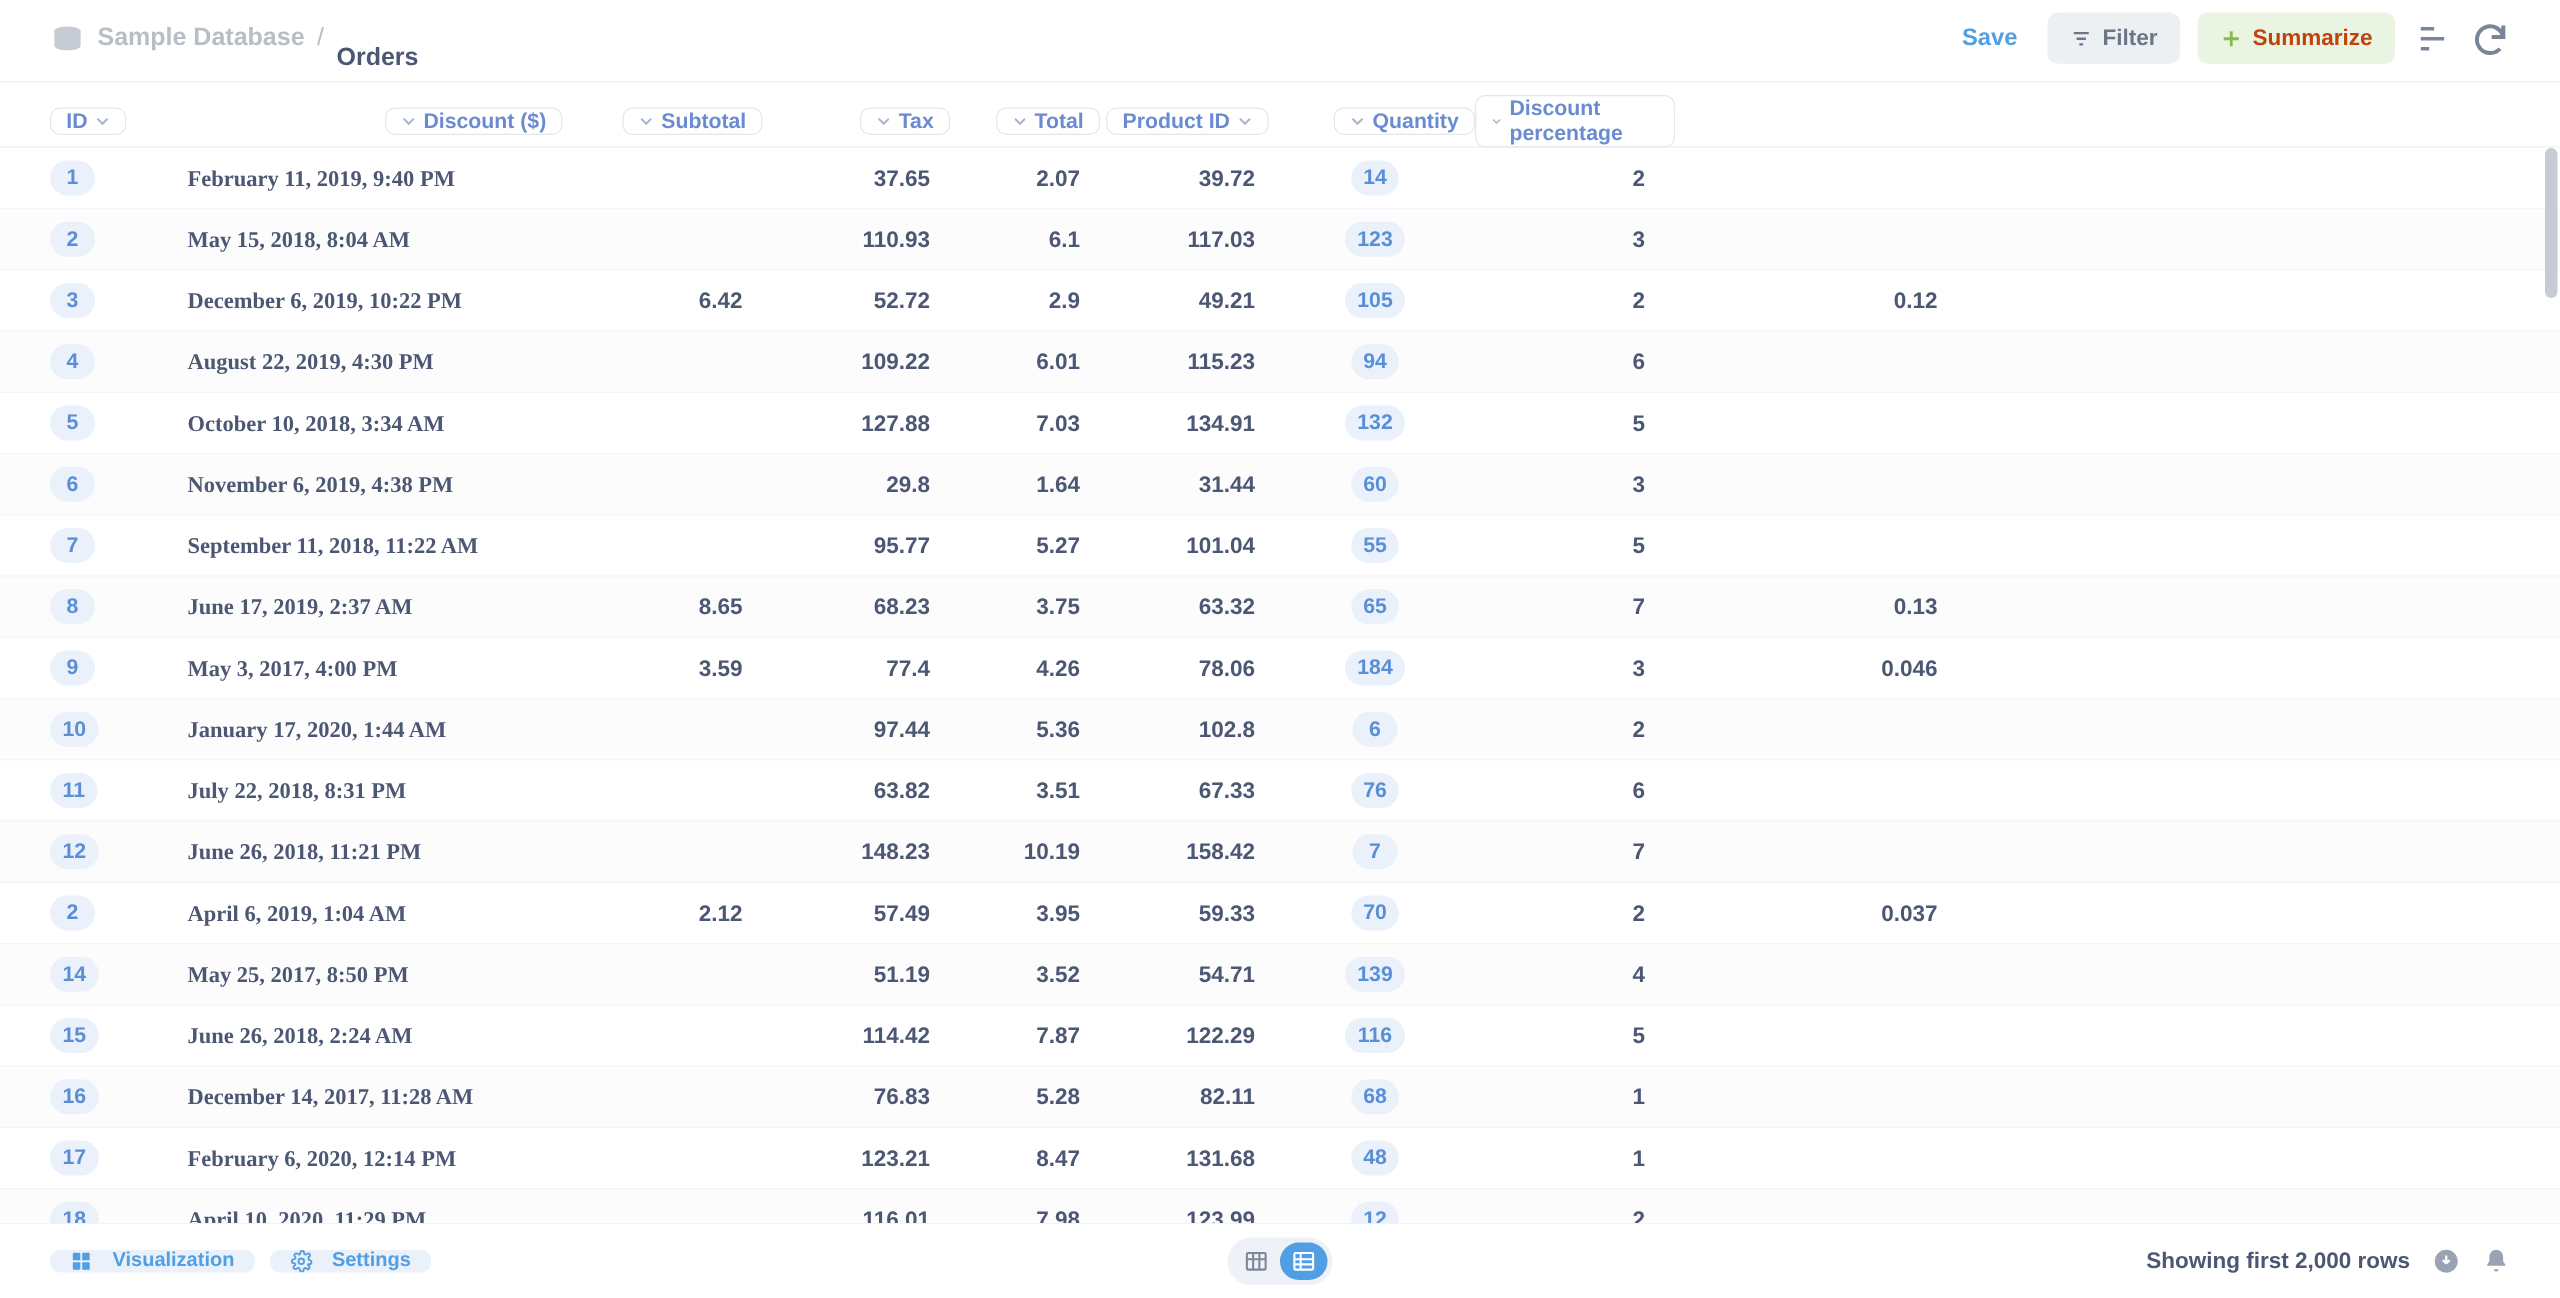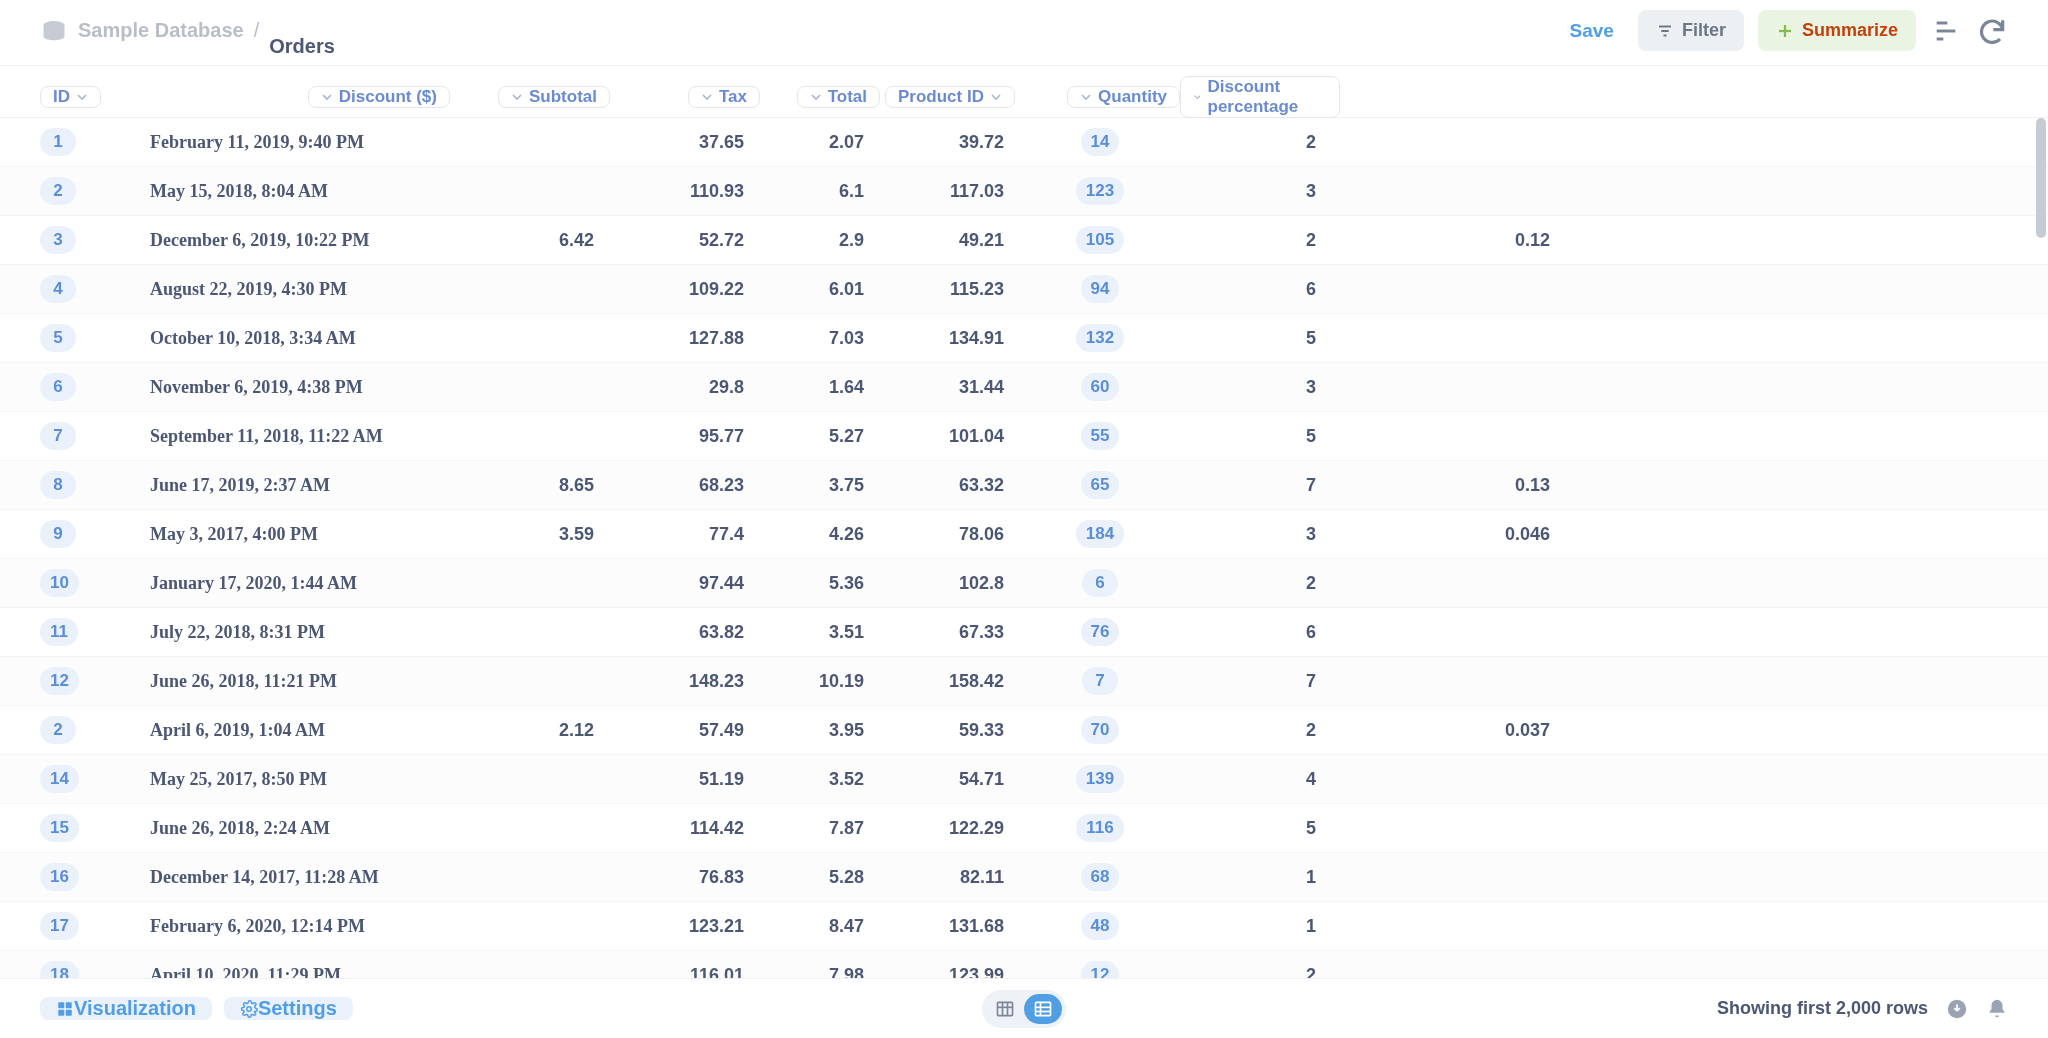--- a/index.html
+++ b/index.html
@@ -34,21 +34,21 @@
   .cell-pid { text-align: center; }
   .cell-qty { text-align: right; padding-right: 24px; font-weight: 600; }
   .cell-disc { text-align: right; padding-right: 20px; font-weight: 600; }
 
   
   .scroll-ind { position: absolute; right: 2px; top: 0; width: 10px; height: 120px; background: #c7ccd4; border-radius: 5px; }
 
   
   .footer { position: absolute; bottom: 0; left: 0; right: 0; height: 60px; display: flex; align-items: center; justify-content: space-between; padding: 0 40px; background: #fff; border-top: 1px solid #f0f0f0; }
   .footer-left { display: flex; gap: 12px; }
-  .footer-pill { display: inline-flex; align-items: center; gap: 0; background: #eaf1fb; color: #509ee3; border-radius: 8px; padding: 0 16px; font-weight: 800; font-size: 20px; border: none; cursor: pointer; }
+  .footer-pill { display: inline-flex; align-items: center; gap: 16px; background: #eaf1fb; color: #509ee3; border-radius: 8px; padding: 0 16px; font-weight: 800; font-size: 16px; border: none; cursor: pointer; }
   .footer-center { position: absolute; left: 50%; transform: translateX(-50%); display: inline-flex; align-items: center; background: #eef1f6; border-radius: 20px; padding: 4px; }
   .view-toggle { width: 38px; height: 30px; display: inline-flex; align-items: center; justify-content: center; border-radius: 16px; cursor: pointer; color: #7c879a; }
   .view-toggle.active { background: #509ee3; color: #fff; }
   .footer-right { display: flex; align-items: center; gap: 18px; color: #4c5773; font-weight: 700; font-size: 18px; }
   .footer-icon { width: 22px; height: 22px; color: #9aa3b3; cursor: pointer; }
 
   
   .colhead-wrap { display: grid; grid-template-columns: 110px 300px 160px 150px 120px 140px 160px 160px 230px; padding: 10px 40px; border-bottom: 1px solid #eef0f3; height: 52px; align-items: center; }
   .colhead-wrap > div { display: flex; }
   .colhead-wrap .right { justify-content: flex-end; }

